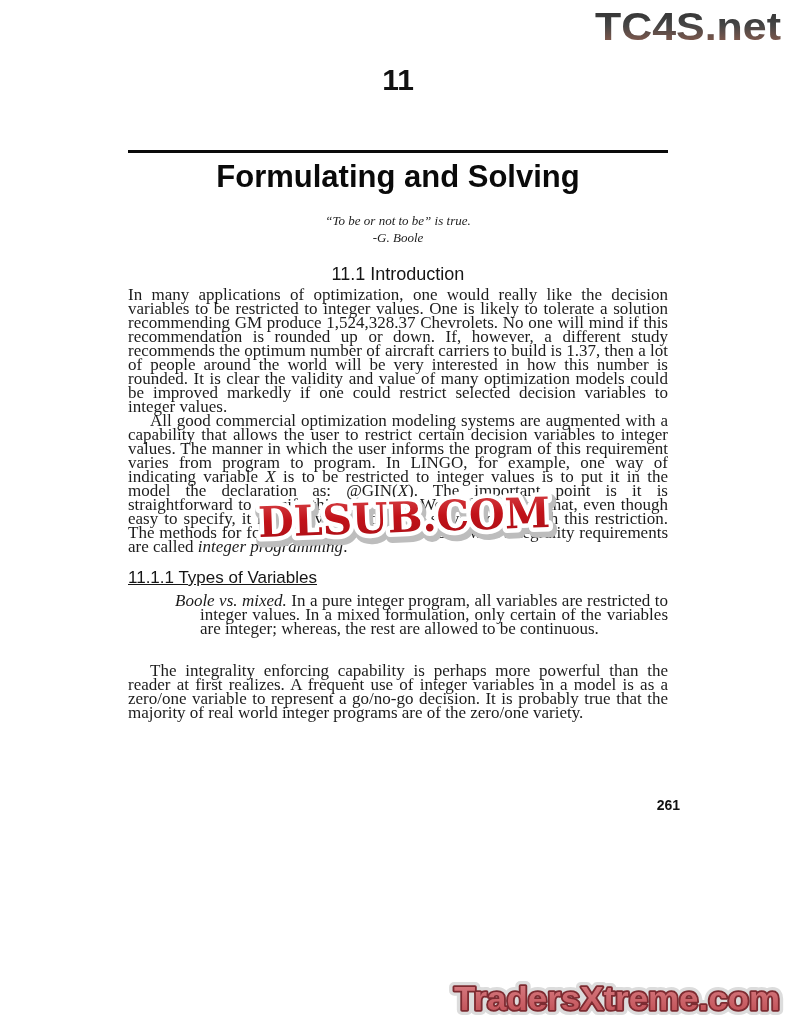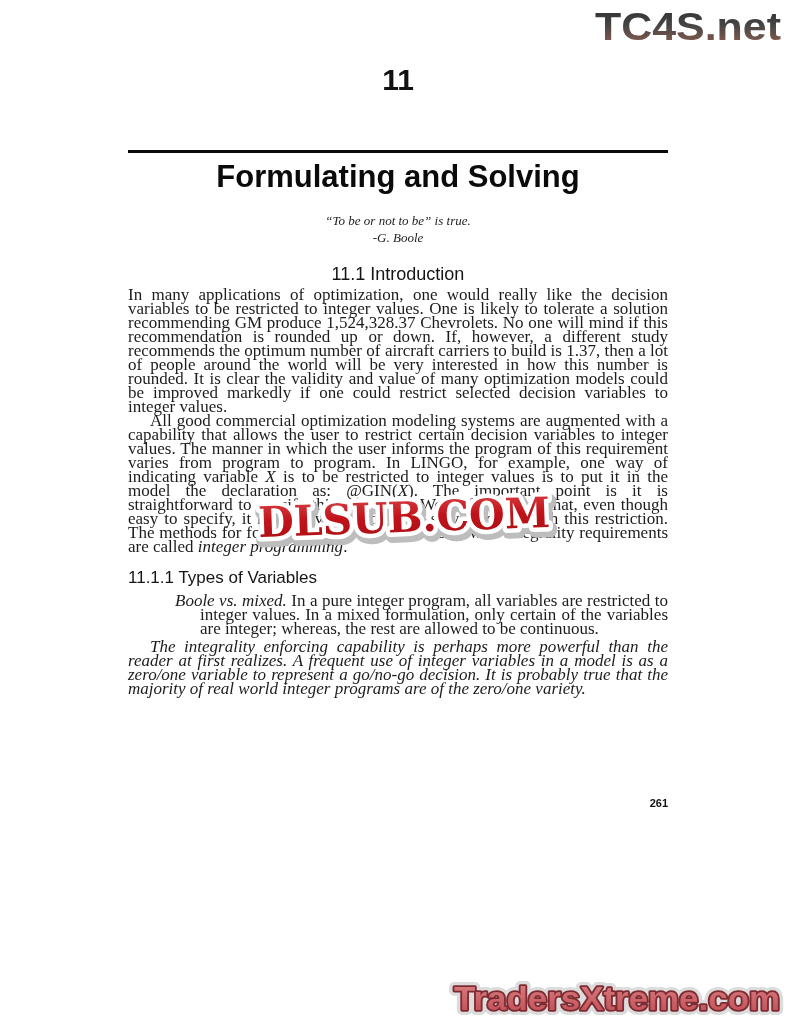--- a/index.html
+++ b/index.html
@@ -17,31 +17,31 @@
     margin:4px 0 0 0;text-align:center;
     font-family:"Liberation Sans",sans-serif;font-weight:bold;font-size:31px;line-height:39px;color:#0a0a0a;
   }
   .quote{margin-top:17px;text-align:center;font-style:italic;font-size:13px;line-height:16.5px;color:#222;}
   h2.sec{
     margin:17px 0 3px 0;font-family:"Liberation Sans",sans-serif;font-weight:400;
     font-size:18px;line-height:22px;color:#151515;text-align:center;
   }
   h3.subsec{
     margin:13px 0 2px 0;font-family:"Liberation Sans",sans-serif;font-weight:400;
-    font-size:17px;line-height:21px;color:#151515;
+    font-size:17px;line-height:21px;color:#151515;text-decoration:underline;
   }
   p{margin:0;font-size:17px;line-height:14px;text-align:justify;}
   .indent{text-indent:22px;}
   .vlist{padding-left:72px;margin-top:6px;}
   .vlist p{text-indent:-25px;}
-  .closing{margin-top:4px;font-style:italic;}
+  .closing{margin-top:28px;}
   .it{font-style:italic;}
   .pagenum{
-    position:absolute;left:128px;top:797px;width:540px;text-align:right;
-    font-family:"Liberation Sans",sans-serif;font-weight:bold;font-size:11px;color:#111;
+    position:absolute;left:140px;top:797px;width:540px;text-align:right;
+    font-family:"Liberation Sans",sans-serif;font-weight:bold;font-size:14px;color:#111;
   }
   .wm-top{position:absolute;left:588px;top:2px;}
   .wm-stamp{position:absolute;left:244px;top:482px;transform:rotate(-2deg);}
   .wm-bottom{position:absolute;left:444px;top:974px;}
 </style>
 </head>
 <body>
 
 <svg class="wm-top" width="200" height="50" viewBox="0 0 200 50" aria-hidden="true">
   <defs>

